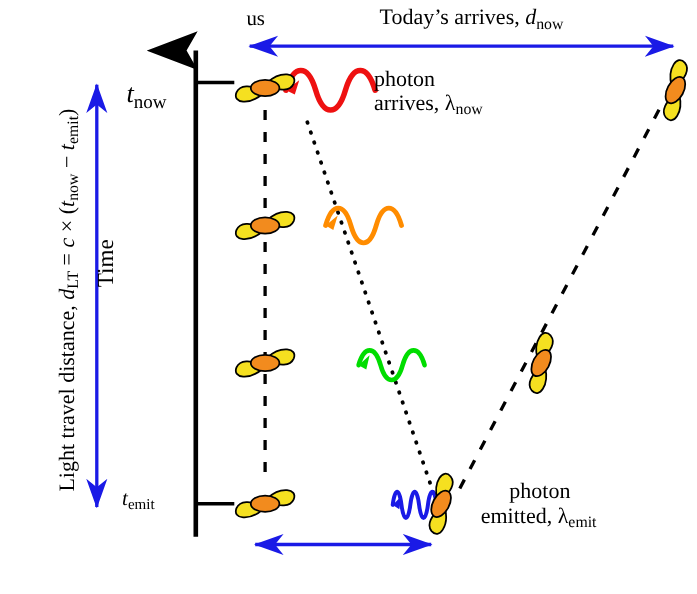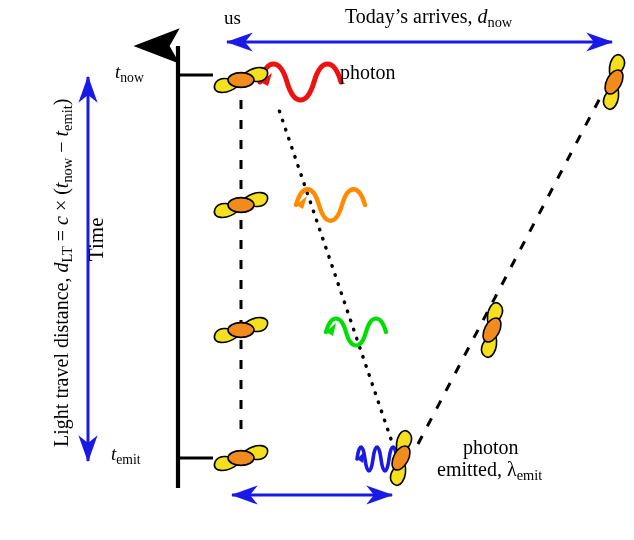--- a/index.html
+++ b/index.html
@@ -53,22 +53,22 @@
   }
   #label-photon-emitted {
     left: 409px; top: 437px;
     font-size: 20px;
   }
   #label-demit {
     left: 180px; top: 503px;
     font-size: 20px;
   }
   #label-tnow {
-    left: 87px; top: 62px;
-    font-size: 19px;
+    left: 87px; top: 74px;
+    font-size: 24px;
     text-align: center;
   }
   #label-temit {
     left: 83px; top: 444px;
     font-size: 19px;
   }
   #label-time {
     position: absolute;
     left: -2px; top: 228px;
     width: 140px;
@@ -204,20 +204,22 @@
   </svg>
 
   <div class="lbl" id="label-us">us</div>
 
   <div class="lbl" id="label-dnow">
     <span>Today’s arrives, </span><span class="it">d</span><span class="sub">now</span>
   </div>
 
   <div class="lbl" id="label-photon-arrives">
     <div>photon</div>
+    <div><span>arrives, </span><span>λ</span><span class="sub">now</span>
+    </div>
   </div>
 
   <div class="lbl" id="label-photon-emitted">
     <div style="padding-left:26px">photon</div>
     <div><span>emitted, </span><span>λ</span><span class="sub">emit</span>
     </div>
   </div>
 
 
   <div class="lbl" id="label-tnow">

